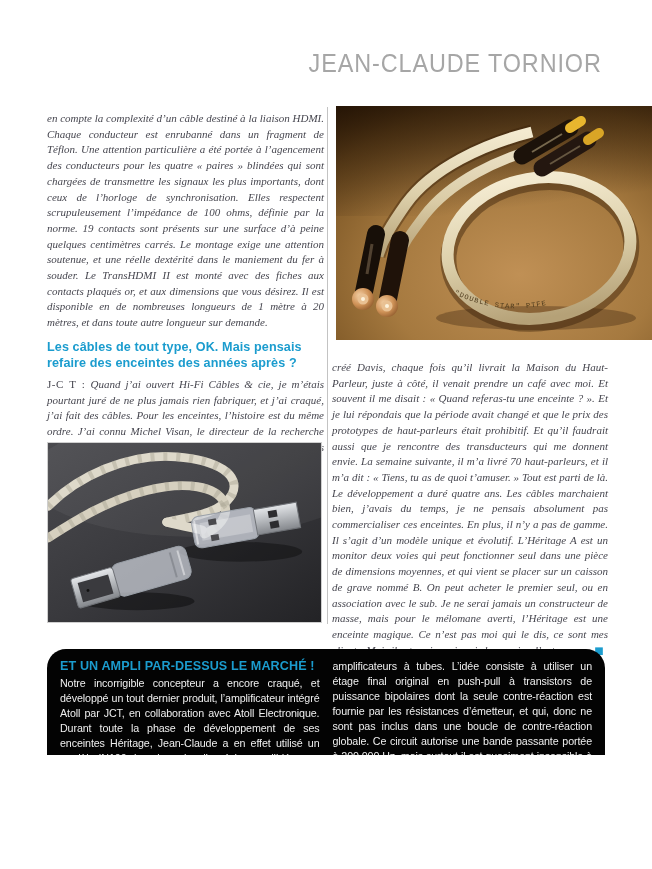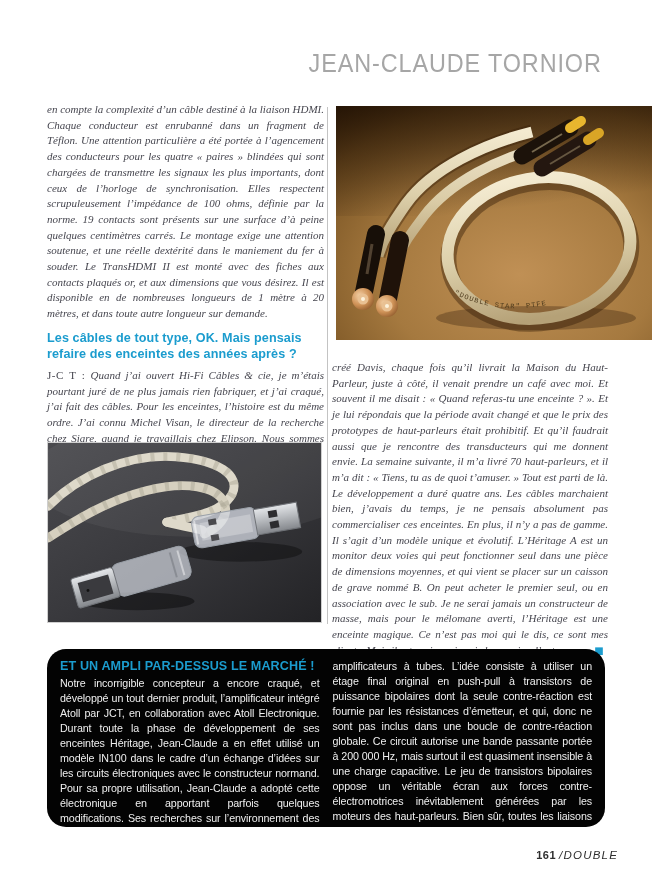--- a/index.html
+++ b/index.html
@@ -1,25 +1,25 @@
 <!DOCTYPE html>
 <html lang="fr"><head>
 <meta charset="utf-8">
 <style>
   html,body{margin:0;padding:0;background:#ffffff;}
-  .page{position:relative;width:652px;height:869px;background:#ffffff;overflow:hidden;
+  .page{position:relative;width:652px;height:755px;background:#ffffff;overflow:hidden;
         font-family:"Liberation Serif",serif;}
   
   .header-title{position:absolute;top:48px;right:50px;white-space:nowrap;
     font-family:"Liberation Sans",sans-serif;font-weight:300;font-size:26px;
     letter-spacing:1px;color:#a6a6a6;transform:scaleX(.9);transform-origin:right center;}
   
   .col-rule{position:absolute;left:327px;top:107px;width:1px;height:517px;background:#c3c3c3;}
   
-  .col-left{position:absolute;left:47px;top:102px;width:277px;}
+  .col-left{position:absolute;left:47px;top:111px;width:277px;}
   .col-right{position:absolute;left:332px;top:360px;width:276px;}
   .body-it{font:italic 11px/15.7px "Liberation Serif",serif;color:#46464f;
     text-align:justify;margin:0;}
   .q{font:bold 12.6px/16px "Liberation Sans",sans-serif;color:#1b9cce;
     margin:8px 0 6px 0;letter-spacing:.1px;}
   .lead{font-style:normal;letter-spacing:.5px;margin-top:36px;}
   .endmark{font-style:normal;color:#1b9cce;font-size:10px;font-family:"DejaVu Sans",sans-serif;}
   
   .photo-rca{position:absolute;left:336px;top:106px;width:316px;height:234px;display:block;}
   .photo-usb{position:absolute;left:47px;top:442px;width:275px;height:181px;display:block;

